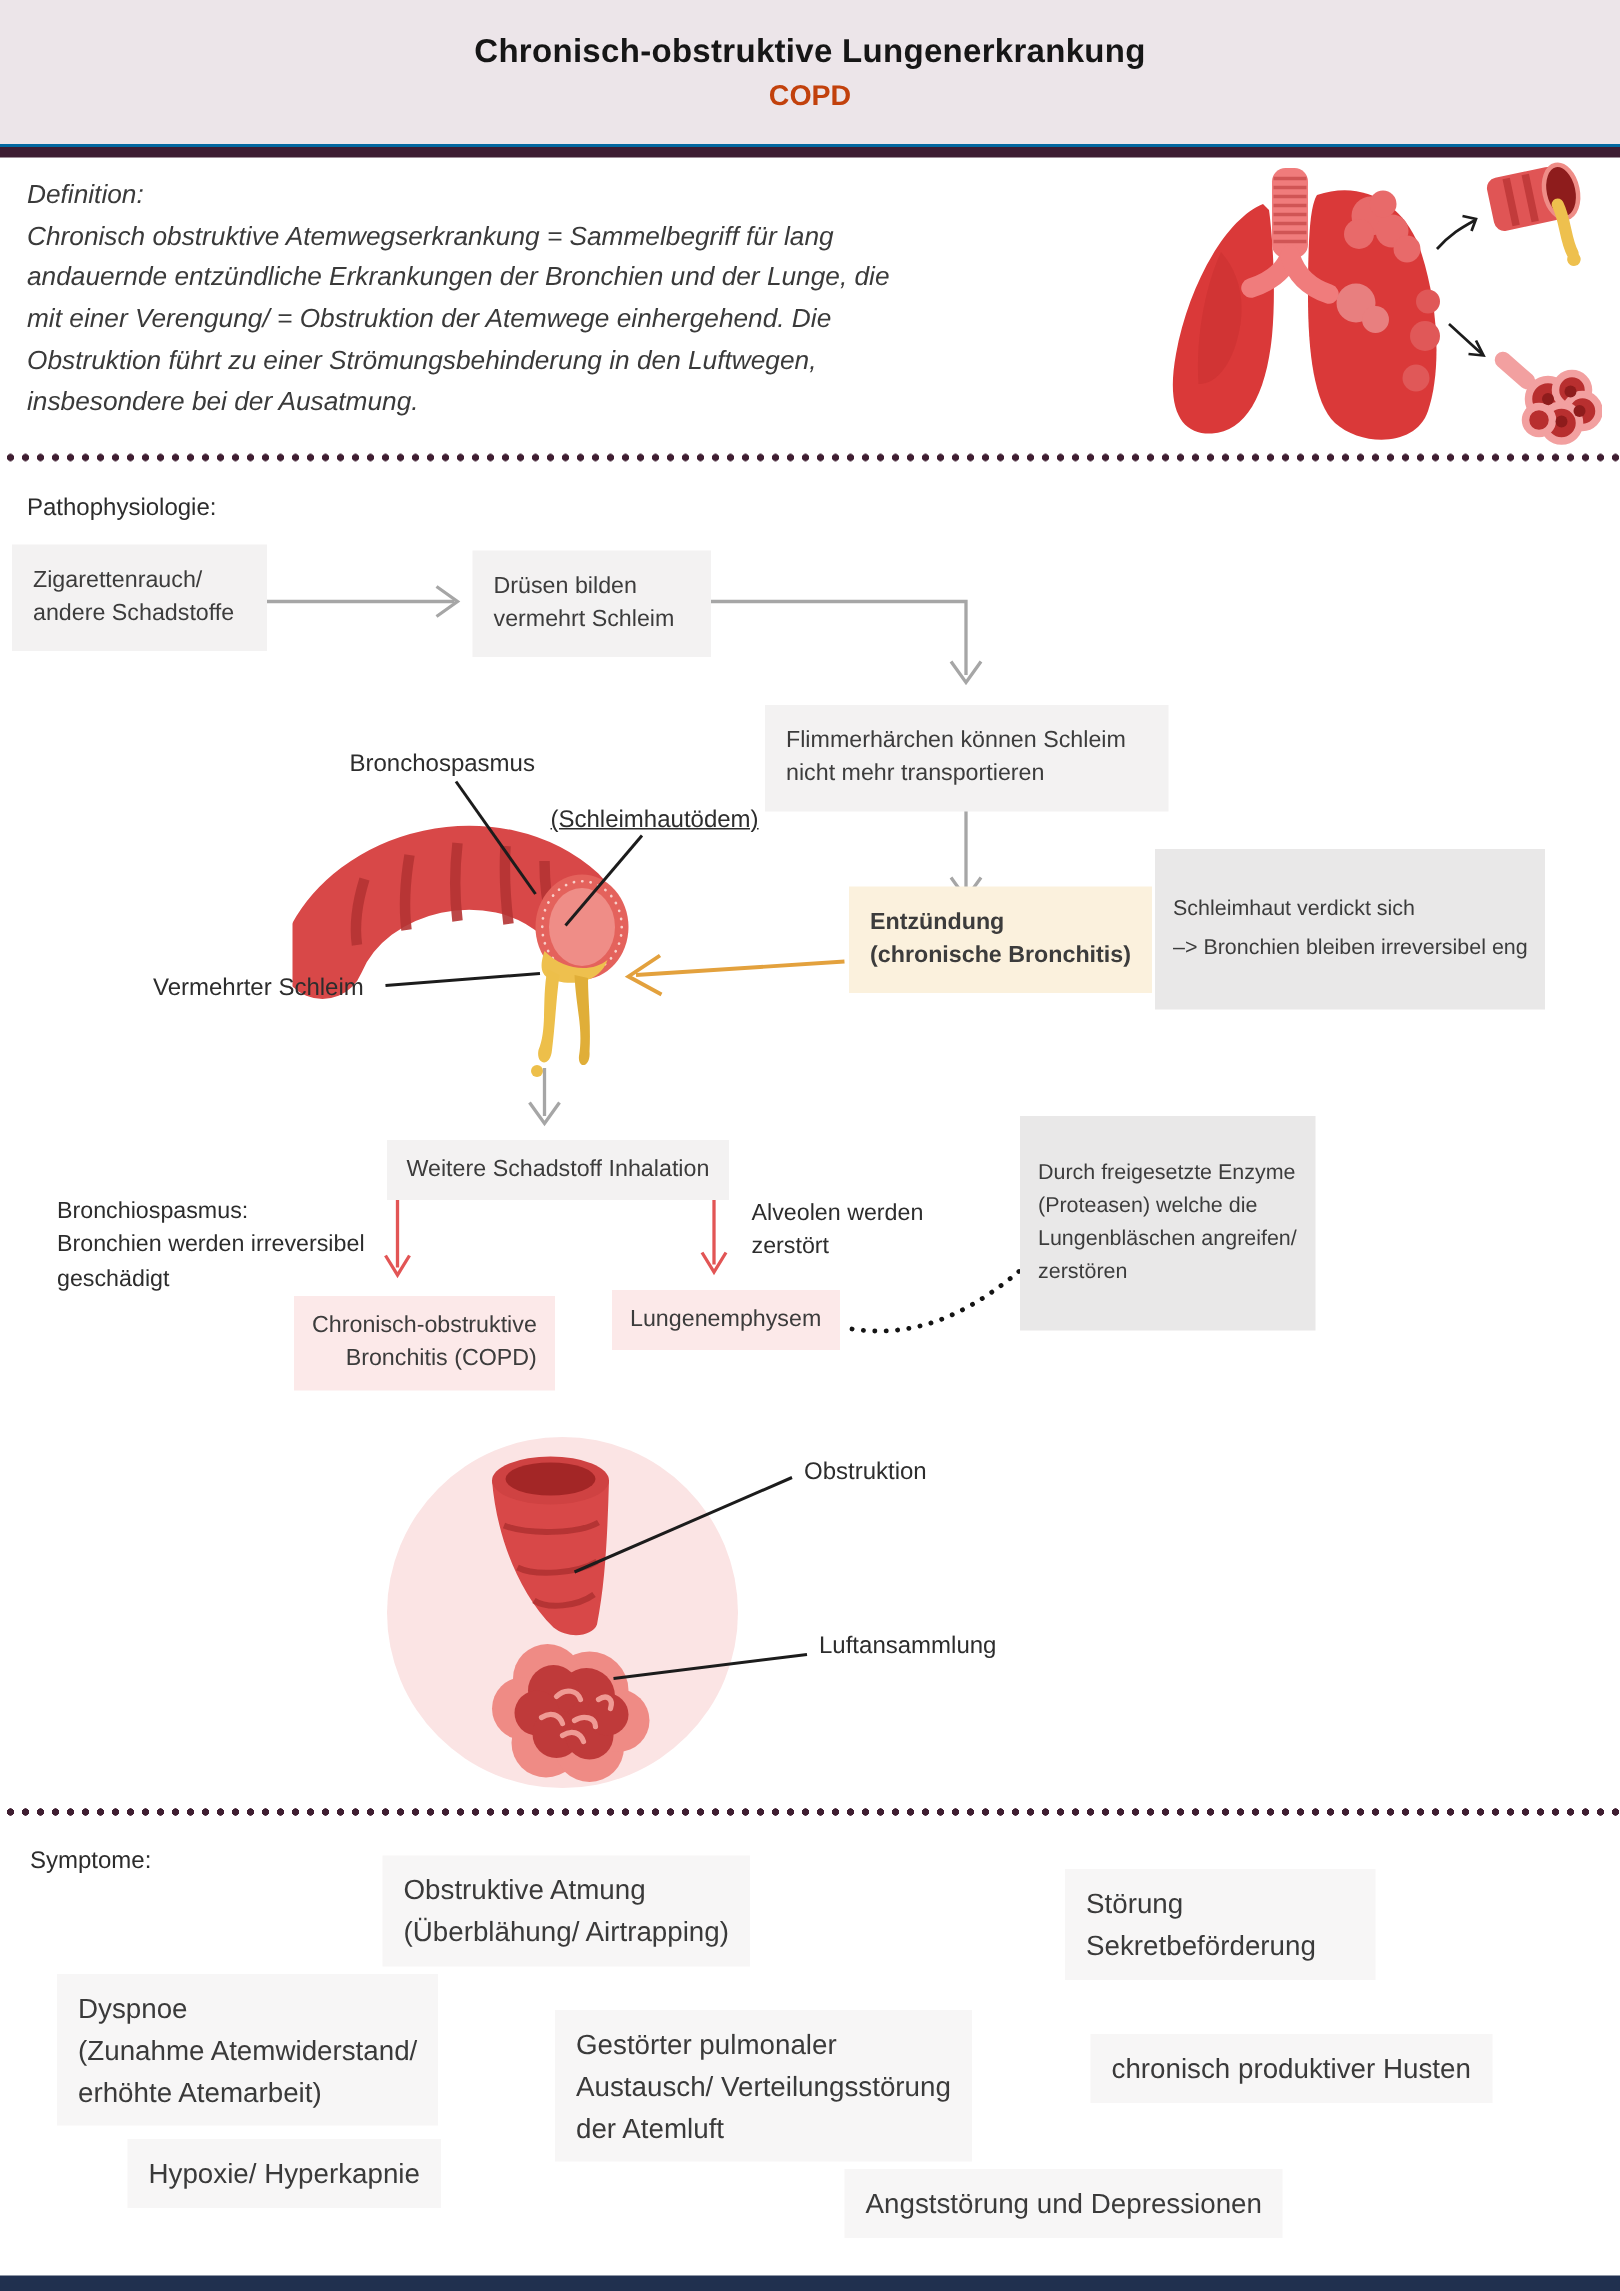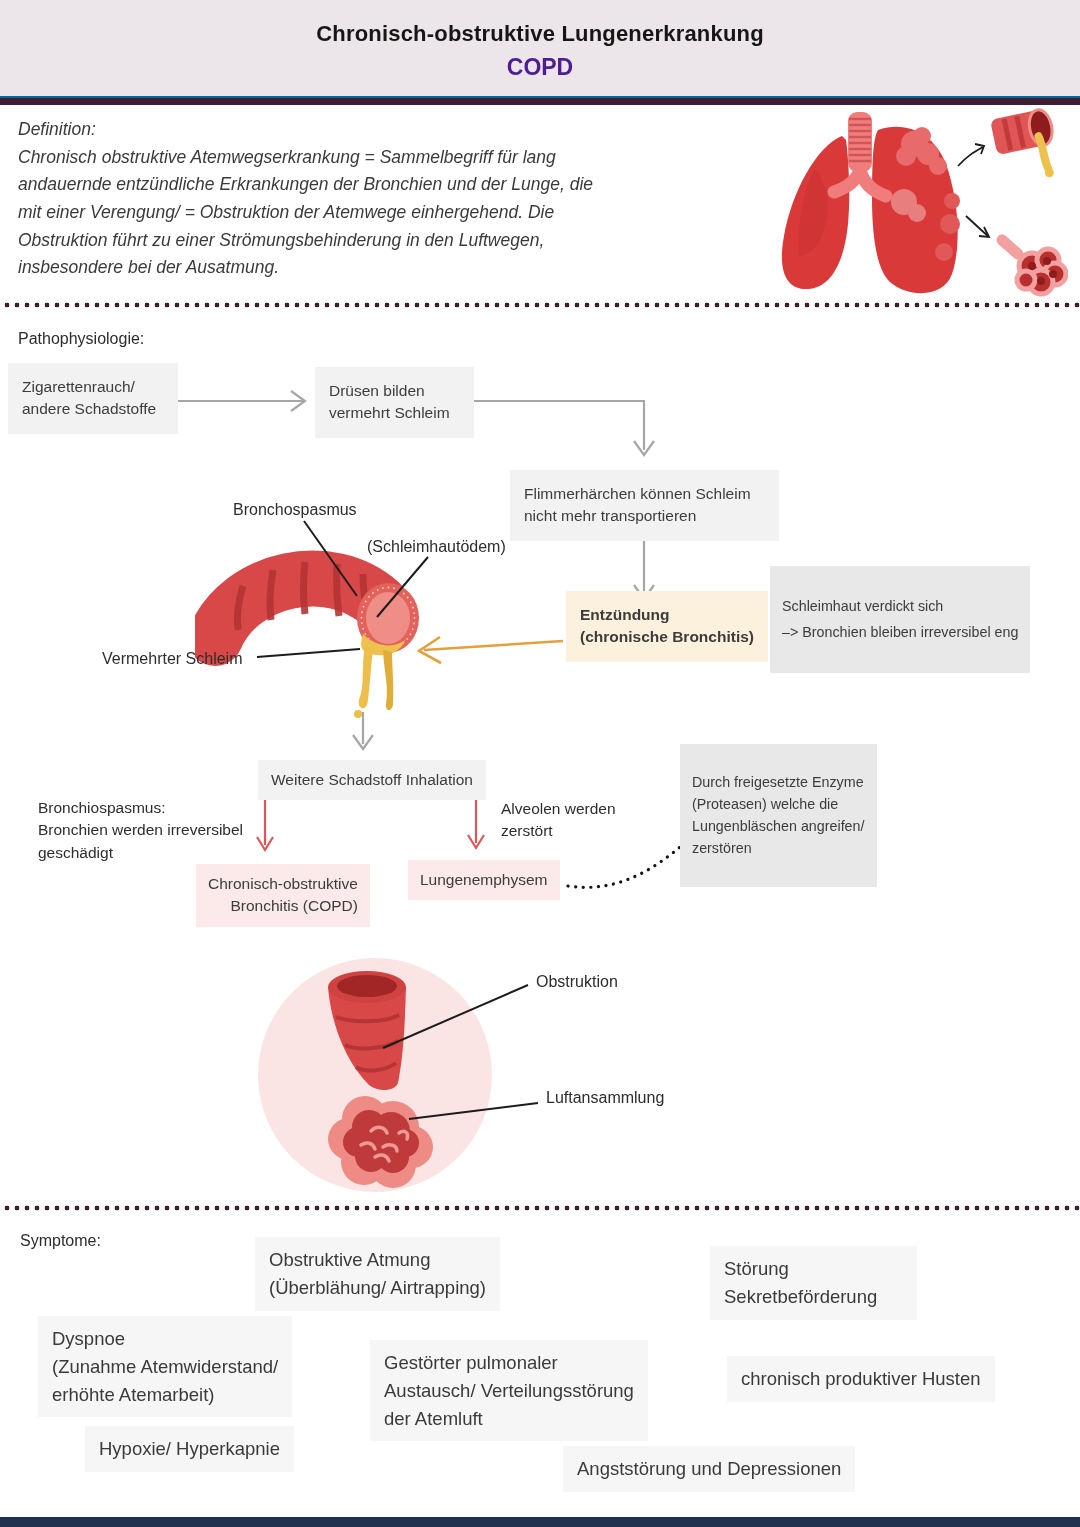--- a/index.html
+++ b/index.html
@@ -5,21 +5,21 @@
   html,body{margin:0;padding:0;background:#ffffff;}
   .canvas{
     position:relative;width:1080px;height:1527px;overflow:hidden;background:#ffffff;
     font-family:"Liberation Sans", sans-serif;color:#3b3b3b;
   }
   .abs{position:absolute;}
   
   .header{left:0;top:0;width:1080px;height:96px;background:#ece5e9;border-bottom:6px solid #0369a1;z-index:4;}
   .header-bar{left:0;top:98px;width:1080px;height:7px;background:#3e1e33;z-index:4;}
   .title{width:100%;text-align:center;padding-top:21px;font-size:22px;font-weight:bold;color:#161616;letter-spacing:.2px;}
-  .subtitle{width:100%;text-align:center;margin-top:7px;font-size:23px;font-weight:bold;color:#4c1d95;}
+  .subtitle{width:100%;text-align:center;margin-top:7px;font-size:19px;font-weight:bold;color:#c2410c;}
   
   .dotline{left:0;width:1080px;height:8px;z-index:3;
     background-image:radial-gradient(circle,#3f1e31 2.3px,rgba(0,0,0,0) 2.6px);
     background-size:10px 8px;background-position:2px 1px;background-repeat:repeat-x;}
   
   .definition{left:18px;top:116px;font-style:italic;font-size:17.5px;line-height:1.58;color:#3a3a3a;white-space:pre-line;z-index:6;}
   .section-heading{font-size:16px;color:#2c2c2c;z-index:6;}
   .box{background:#f3f2f2;padding:13px 14px;font-size:15.5px;line-height:1.45;color:#3c3c3c;white-space:pre-line;z-index:10;}
   .box.cream{background:#fbf1dd;}
   .box.pink{background:#fce9e9;padding:9px 12px;}
@@ -135,21 +135,21 @@
   <div class="abs box" style="left:258px;top:760px;padding:9px 13px;">Weitere Schadstoff Inhalation</div>
   <div class="abs box pink" style="left:196px;top:864px;text-align:right;">Chronisch-obstruktive
 Bronchitis (COPD)</div>
   <div class="abs box pink" style="left:408px;top:860px;">Lungenemphysem</div>
   <div class="abs box note" style="left:680px;top:744px;">Durch freigesetzte Enzyme
 (Proteasen) welche die
 Lungenbläschen angreifen/
 zerstören</div>
 
   <div class="abs lbl" style="left:233px;top:501px;">Bronchospasmus</div>
-  <div class="abs lbl" style="left:367px;top:538px;">(Schleimhautödem)</div>
+  <div class="abs lbl" style="left:367px;top:538px;text-decoration:underline;">(Schleimhautödem)</div>
   <div class="abs lbl" style="left:102px;top:650px;">Vermehrter Schleim</div>
   <div class="abs lbl small" style="left:38px;top:797px;">Bronchiospasmus:
 Bronchien werden irreversibel
 geschädigt</div>
   <div class="abs lbl small" style="left:501px;top:798px;">Alveolen werden
 zerstört</div>
   <div class="abs lbl" style="left:536px;top:973px;">Obstruktion</div>
   <div class="abs lbl" style="left:546px;top:1089px;">Luftansammlung</div>
 
   <svg class="abs illu" style="left:195px;top:548px;" width="250" height="175" viewBox="0 0 250 175">

